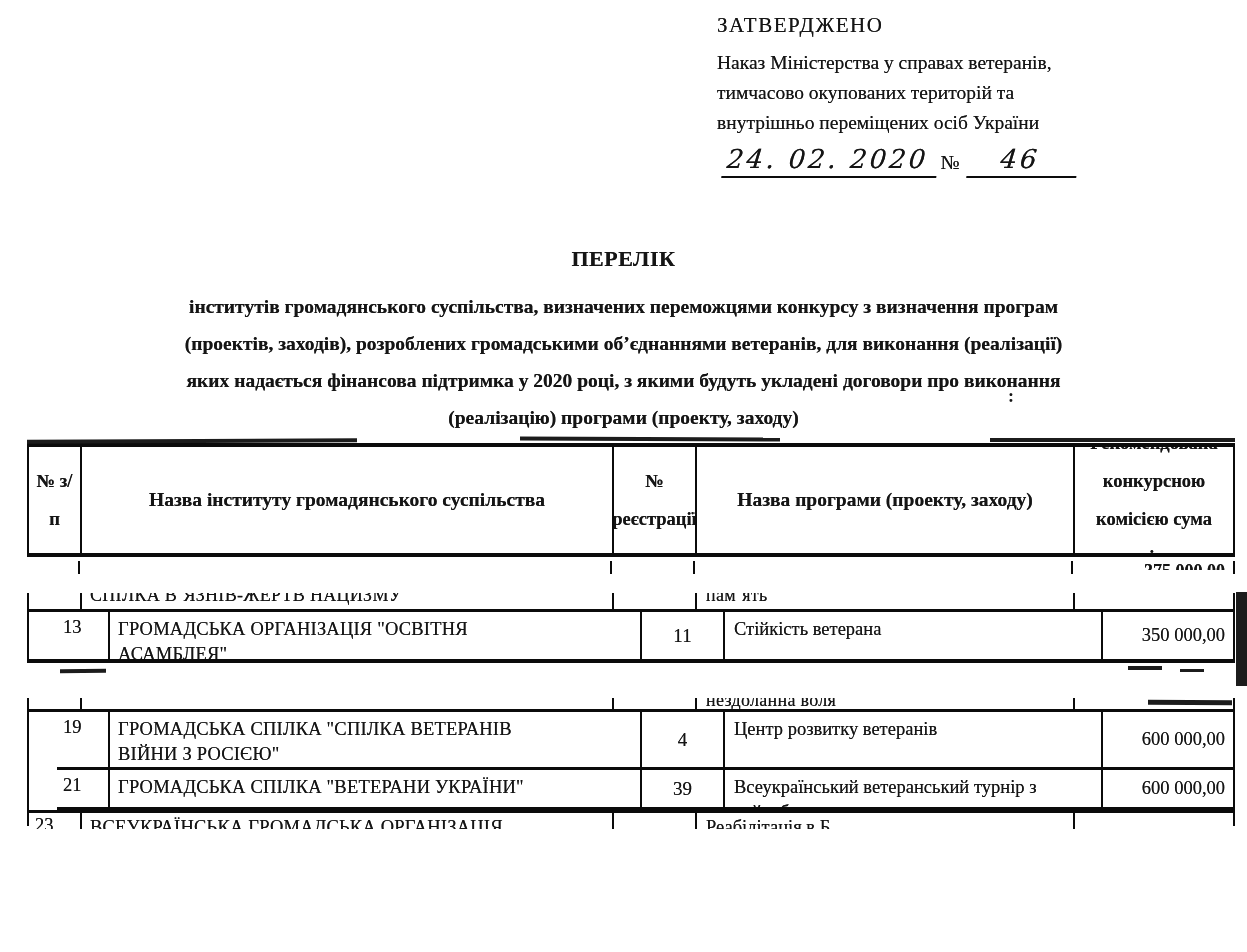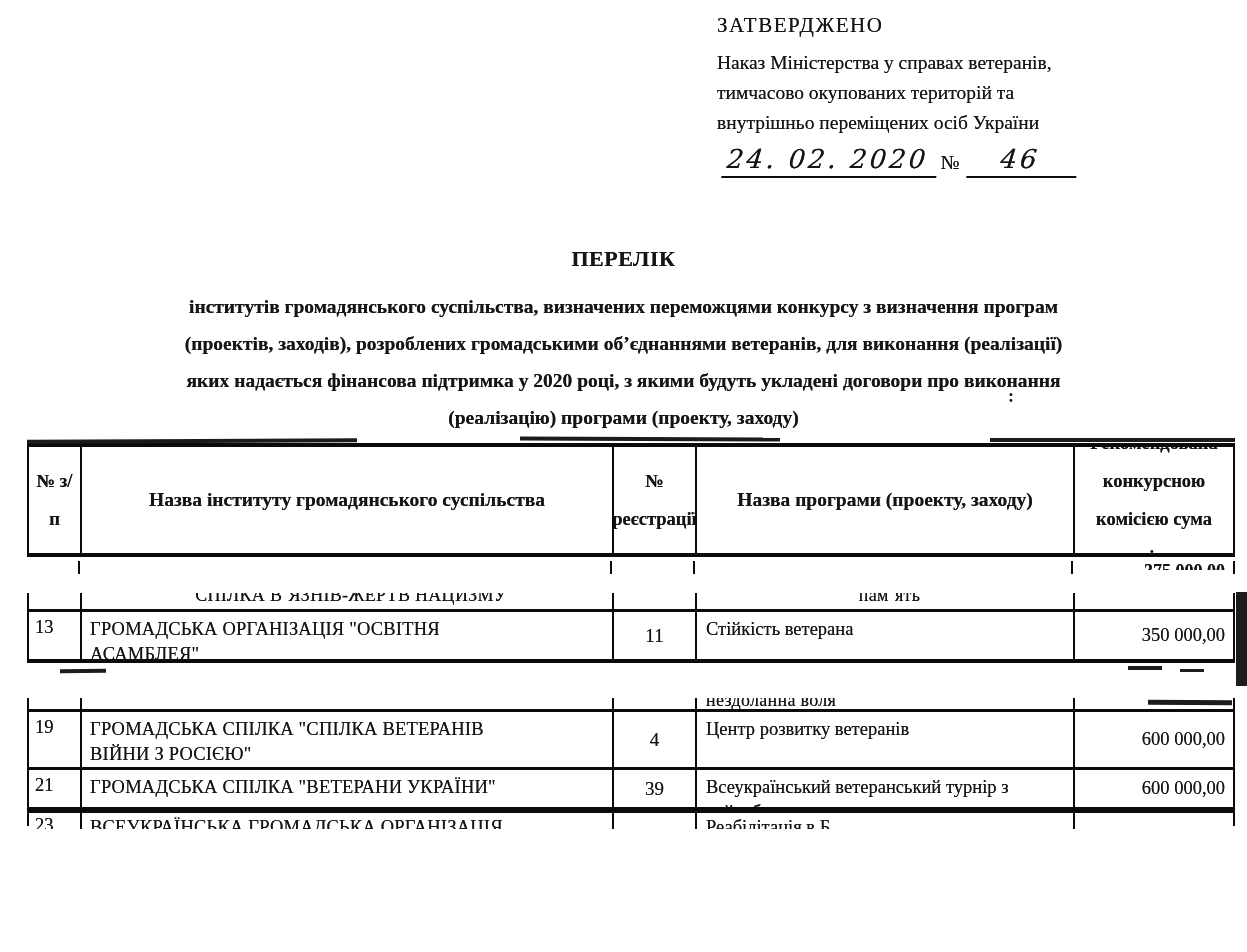--- a/index.html
+++ b/index.html
@@ -53,33 +53,33 @@
   .stub-sum { font-weight:700; font-size:18px; text-align:right; padding-right:8px;
               height:9px; overflow:hidden; line-height:20px; }
 
   
   .groupB {
     position:absolute; left:27px; top:593px; width:1208px;
     border-left:2px solid #0b0b0b; border-right:2px solid #0b0b0b;
     border-bottom:4px solid #0b0b0b; background:#fff;
   }
   .clip-top-row { height:19px; border-bottom:3px solid #0b0b0b; }
-  .clip-top-row .cell { height:16px;text-align:center; }
+  .clip-top-row .cell { height:16px; }
   .clip-bottom-text { display:block; line-height:24px; margin-top:-10px; white-space:nowrap;
                       font-size:18px; letter-spacing:0.3px; }
 
   
   .groupC {
     position:absolute; left:27px; top:698px; width:1208px;
     border-left:2px solid #0b0b0b; border-right:2px solid #0b0b0b; background:#fff;
   }
   .clip-top-row-c { height:14px; border-bottom:3px solid #0b0b0b; }
   .clip-top-row-c .cell { height:11px; }
 
-  .drow { border-bottom:3px solid #0b0b0b; }
+  .drow { border-bottom:3px solid #0b0b0b;margin-left:28px; }
   .drow:last-child { border-bottom:none; }
   .c-num  { font-size:18.5px; padding:5px 2px 0 6px; }
   .c-org  { font-size:18.5px; line-height:25px; padding:5px 4px 0 8px; letter-spacing:0.2px; }
   .c-org span { display:inline-block; max-width:452px; }
   .c-reg  { display:flex; align-items:center; justify-content:center; font-size:19px; }
   .c-prog { font-size:18.5px; line-height:25px; padding:5px 14px 0 9px; }
   .c-sum  { display:flex; align-items:center; justify-content:flex-end;
             font-weight:400; font-size:18.5px; padding-right:8px; }
 
   .clip23 { height:16px; border-top:3px solid #0b0b0b; }

